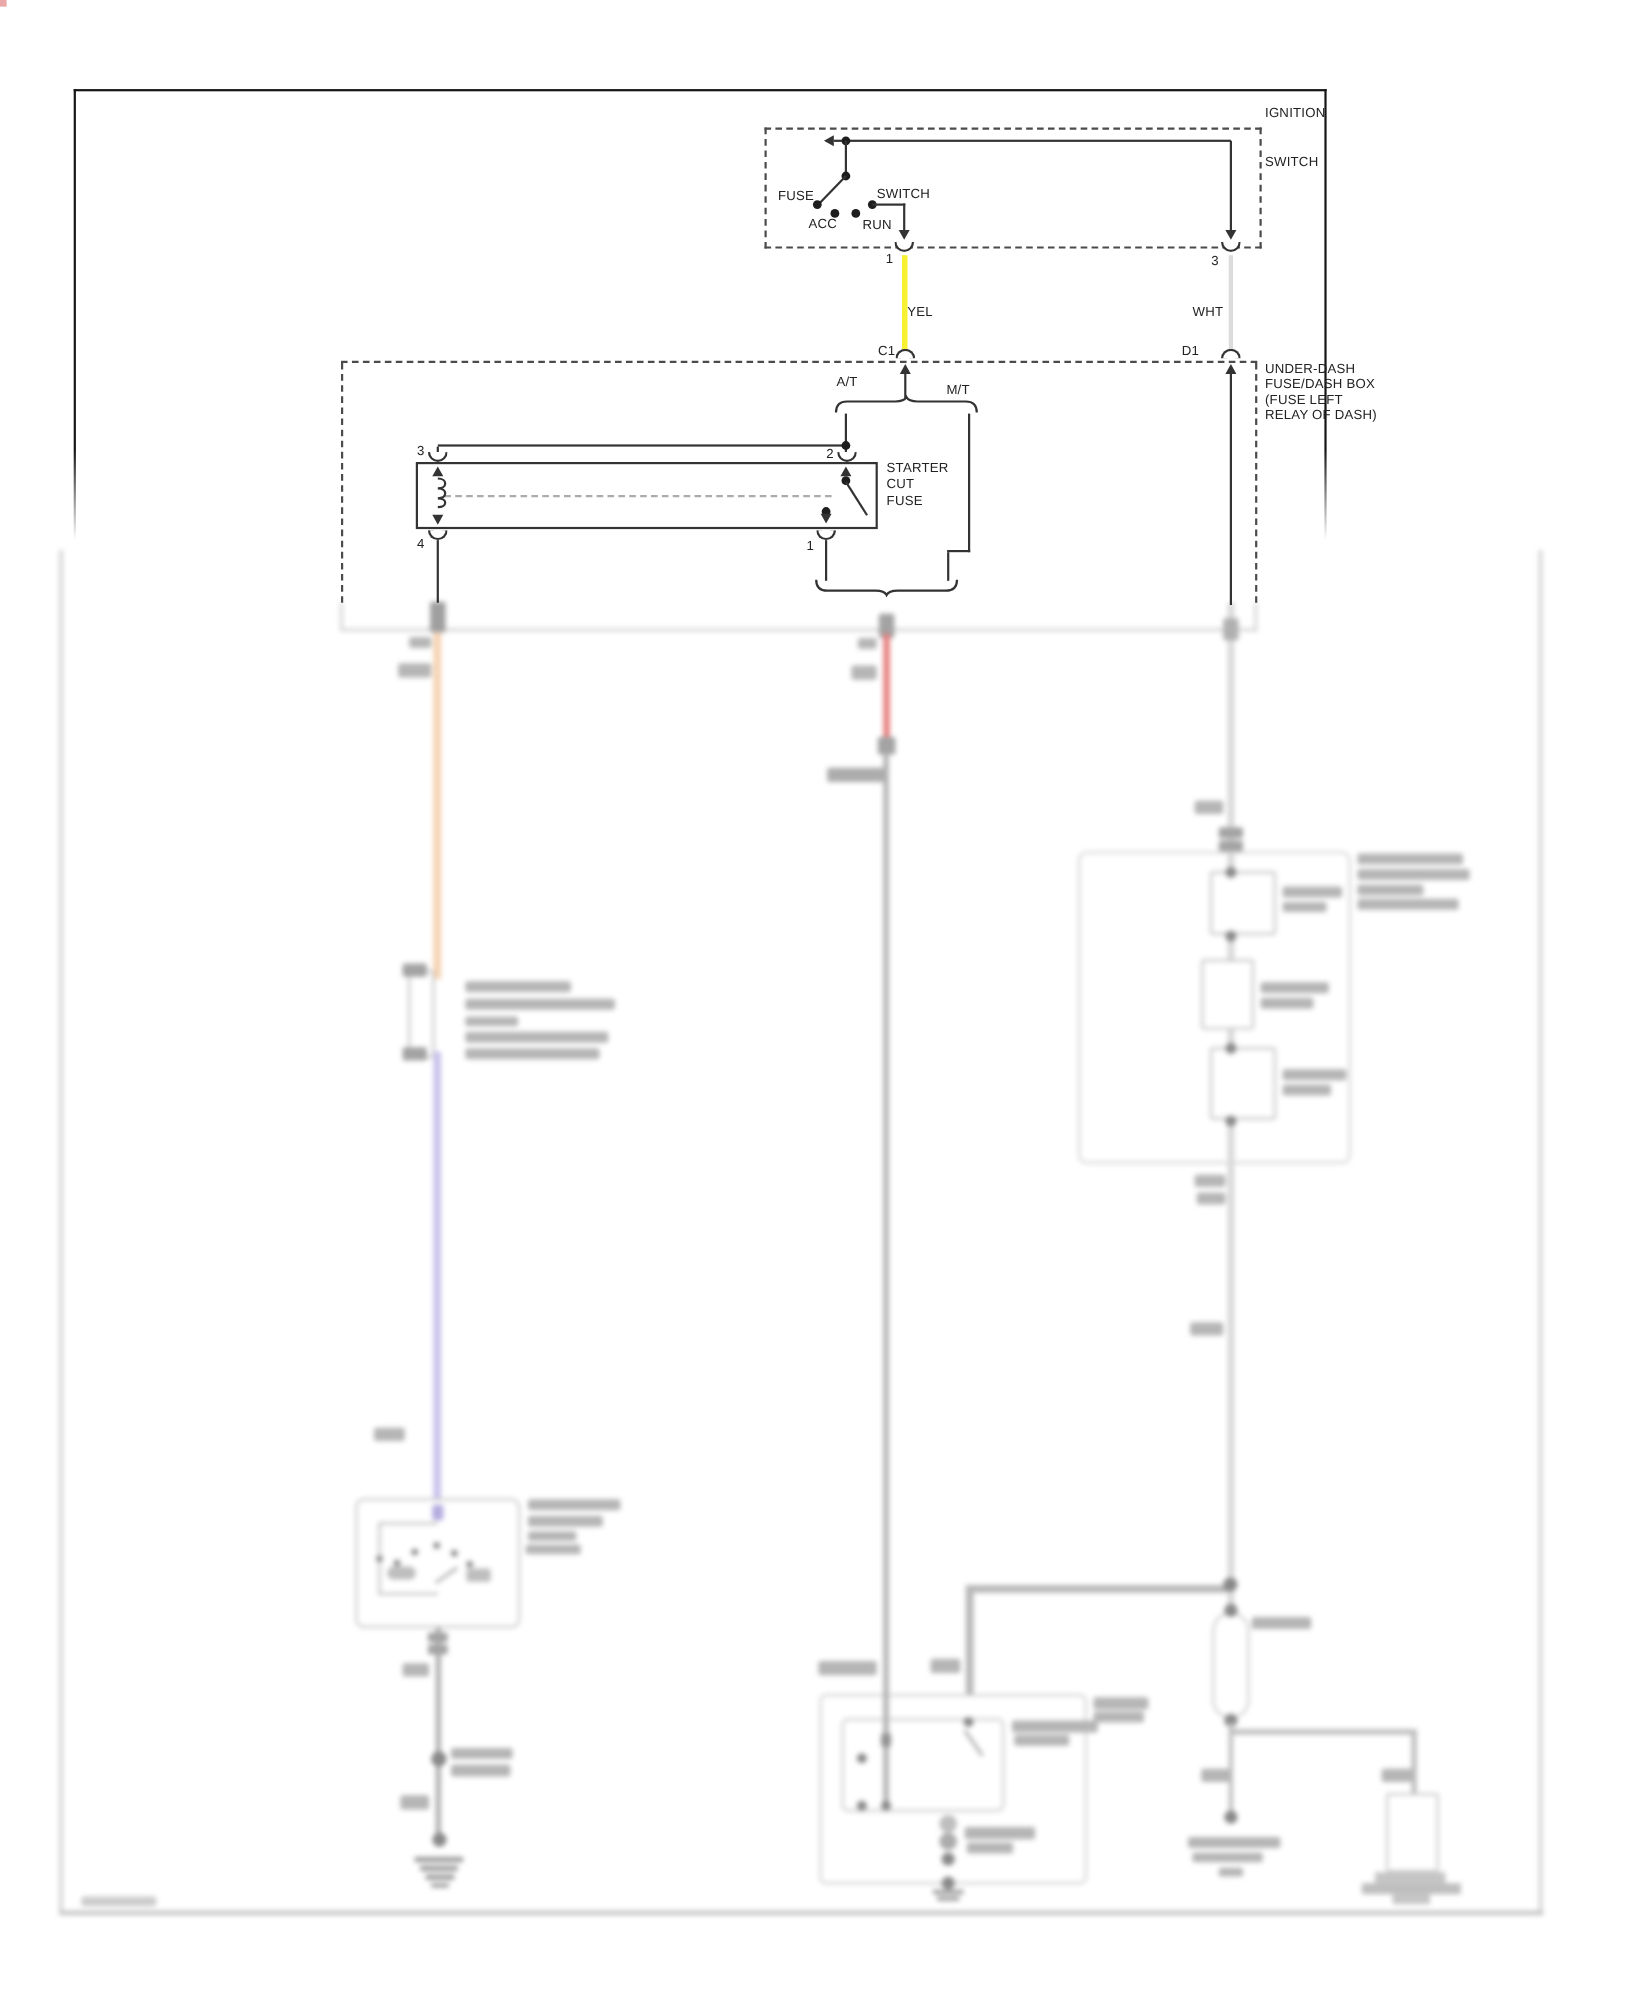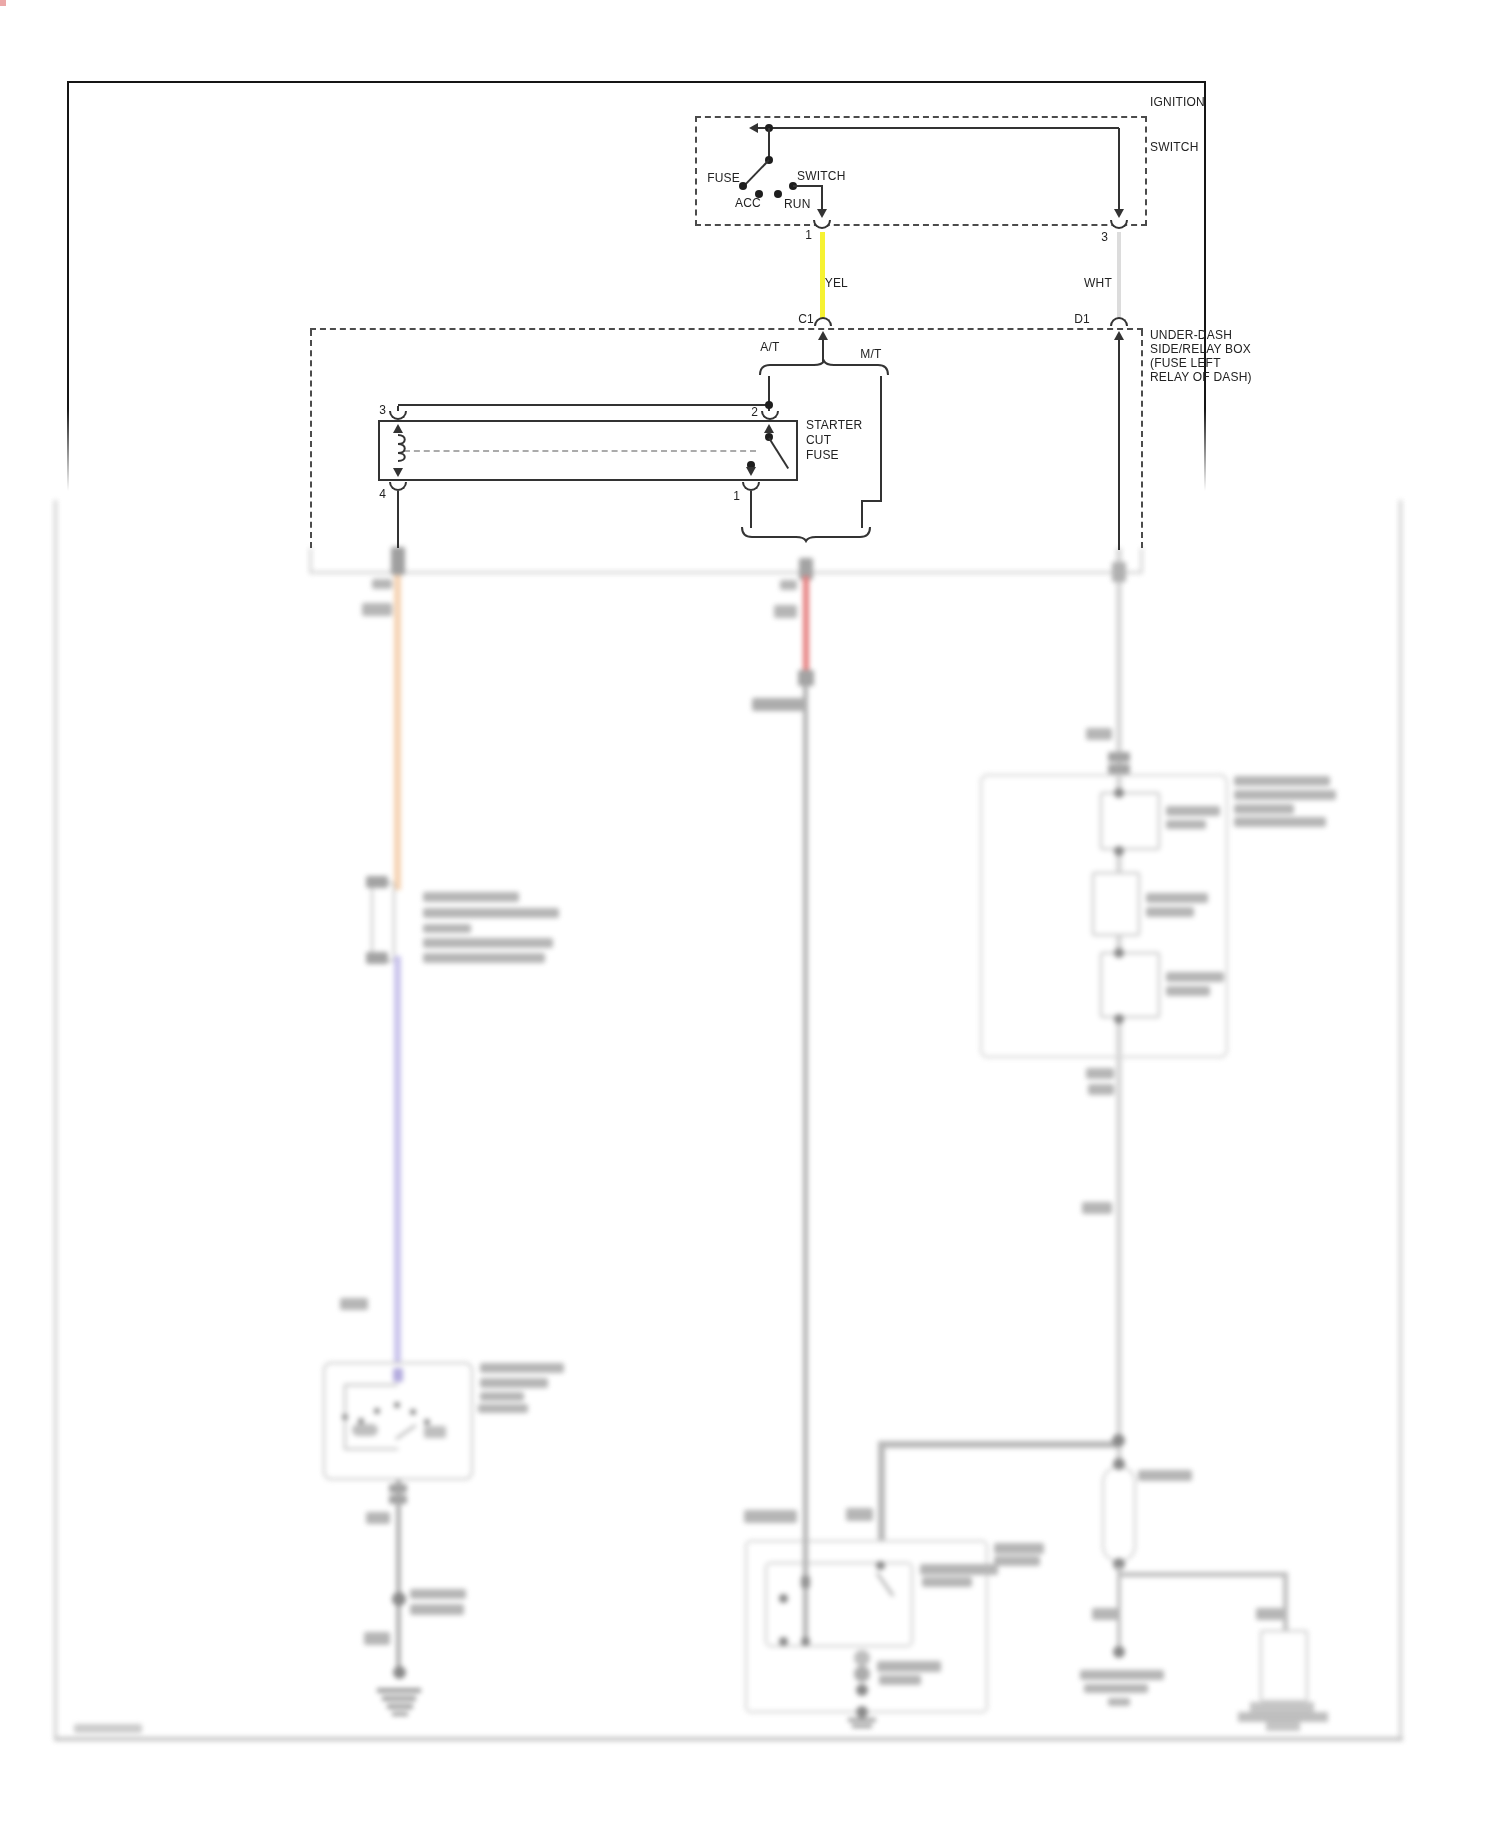--- a/index.html
+++ b/index.html
@@ -209,21 +209,21 @@
   <div class="lbl tr" style="left:1066px;top:276px;width:46px">WHT</div>
   <div class="lbl tr" style="left:768px;top:312px;width:46px">C1</div>
   <div class="lbl tr" style="left:1044px;top:312px;width:46px">D1</div>
   <div class="arcD" style="left:814px;top:317px"></div>
   <div class="arcD" style="left:1110px;top:317px"></div>
 
   <div class="dh" style="left:310px;top:328px;width:833px"></div>
   <div class="dv" style="left:310px;top:330px;height:218px"></div>
   <div class="dv" style="left:1141px;top:330px;height:218px"></div>
   <div class="lbl" style="left:1150px;top:328px">UNDER-DASH</div>
-  <div class="lbl" style="left:1150px;top:342px">SIDE/RELAY BOX</div>
+  <div class="lbl" style="left:1150px;top:342px">FUSE/DASH BOX</div>
   <div class="lbl" style="left:1150px;top:356px">(FUSE LEFT</div>
   <div class="lbl" style="left:1150px;top:370px">RELAY OF DASH)</div>
 
   <div class="arrU" style="left:818px;top:331px"></div>
   <div class="v" style="left:822px;top:340px;height:22px"></div>
   <div class="arrU" style="left:1114px;top:331px"></div>
   <div class="v" style="left:1118px;top:340px;height:210px"></div>
 
   <svg style="left:759px;top:360px" width="130" height="16">
     <path d="M1 15 Q1 5 11 5 L55 5 Q63 5 65 1 Q67 5 75 5 L119 5 Q129 5 129 15" stroke="#333" stroke-width="2" fill="none"></path>

